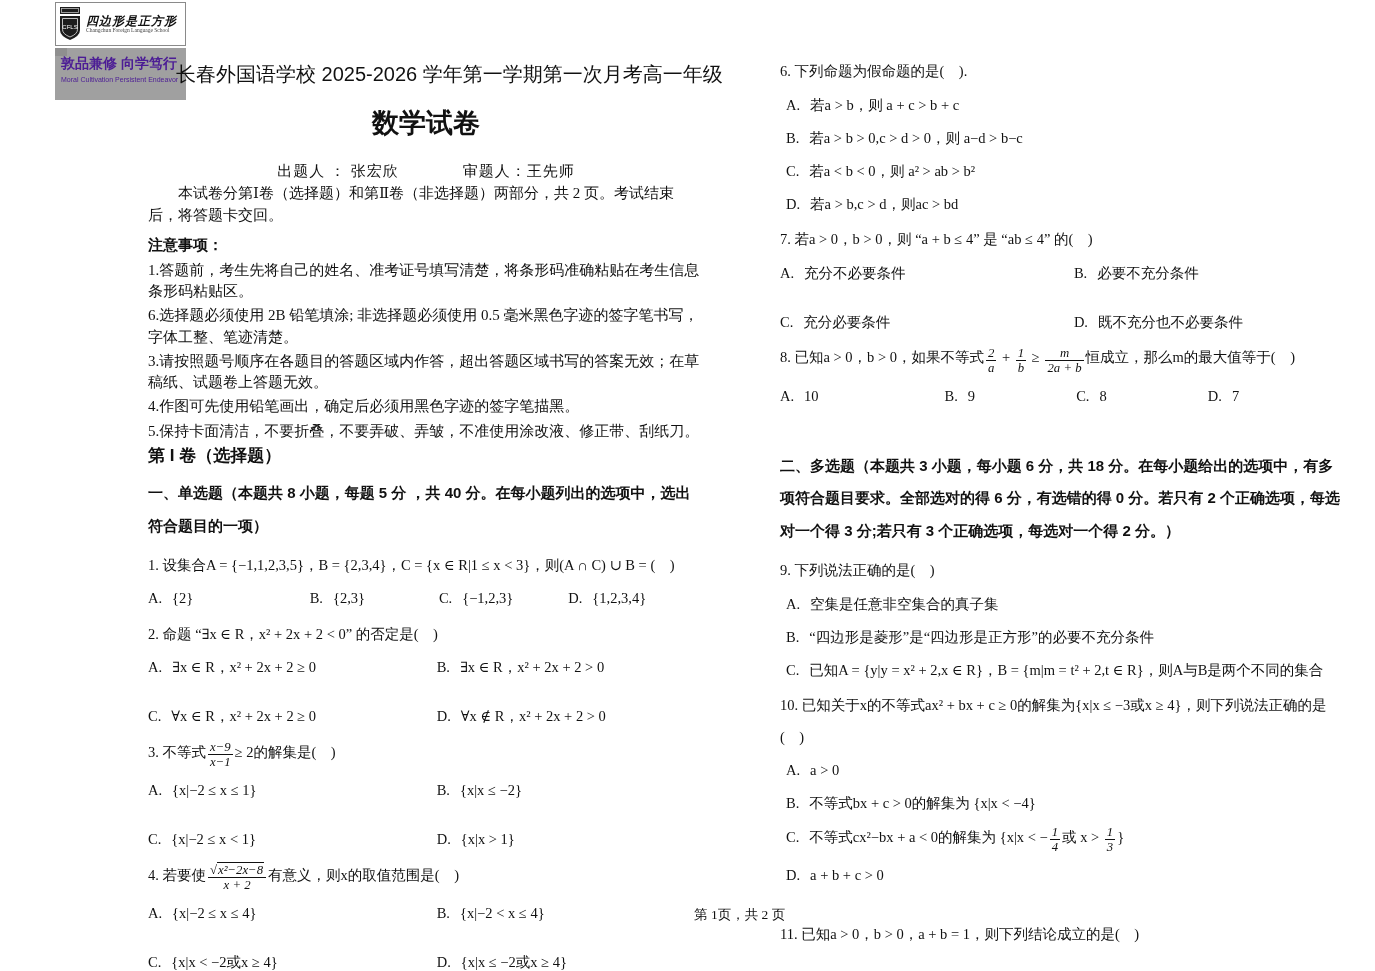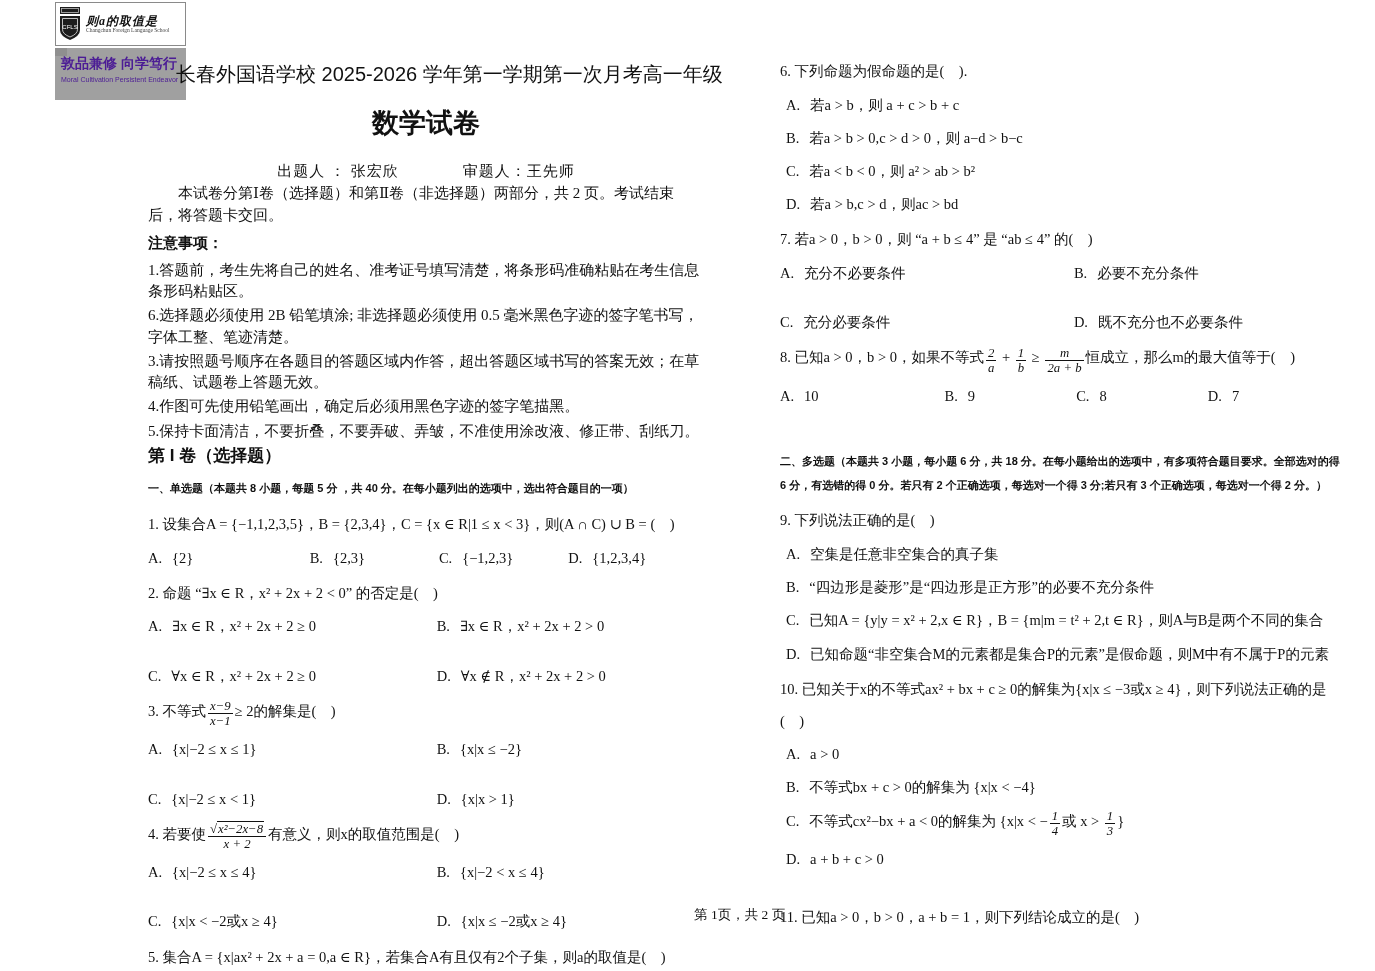--- a/index.html
+++ b/index.html
@@ -18,25 +18,25 @@
   .motto-en{font-size:7px;margin-top:3px;white-space:nowrap;font-family:"Liberation Sans",sans-serif;}
   
   .col{position:absolute;top:50px;font-size:14.5px;line-height:1.6;}
   #col-left{left:148px;width:556px;}
   #col-right{left:780px;width:566px;top:48px;}
   
   .exam-title{font-family:"Liberation Sans","DejaVu Sans",sans-serif;font-size:20px;text-align:center;white-space:nowrap;margin:8px 0 0 28px;}
   .paper-title{font-family:"Liberation Sans","DejaVu Sans",sans-serif;font-size:27px;font-weight:bold;text-align:center;margin-top:12px;}
   .setters{font-size:15px;text-align:center;margin-top:14px;letter-spacing:1px;}
   .intro{font-size:15px;margin-top:0;text-indent:2em;line-height:1.45;}
-  .notice-title{font-size:15px;font-weight:bold;font-family:Liberation Mono, monospace;margin-top:6px;}
+  .notice-title{font-size:15px;font-weight:bold;font-family:Liberation Sans, sans-serif;margin-top:6px;}
   .notice{font-size:15px;line-height:1.42;margin-top:3px;}
   .part1{font-family:"Liberation Sans",sans-serif;font-size:17px;font-weight:bold;margin-top:0;}
   
-  .section-head{font-family:"Liberation Sans","DejaVu Sans",sans-serif;font-weight:bold;font-size:11px;line-height:2.15;margin-top:8px;}
+  .section-head{font-family:"Liberation Sans","DejaVu Sans",sans-serif;font-weight:bold;font-size:15px;line-height:2.15;margin-top:8px;}
   .question{margin-top:11px;}
   .stem{line-height:1.7;}
   .stem2{margin-top:8px;}
   .opts{margin-top:10px;}
   .row4{display:grid;grid-template-columns:1.25fr 1fr 1fr 1.05fr;}
   .row2{display:grid;grid-template-columns:1.08fr 1fr;row-gap:26px;}
   .stack .opt{margin-top:10px;margin-left:6px;}
   .opt{line-height:1.6;}
   .optlab{margin-right:10px;}
   
@@ -55,21 +55,21 @@
   <div id="logo">
     <div class="top">
       <svg class="crest" viewBox="0 0 24 36">
         <rect x="2" y="1" width="20" height="7" fill="#1d1d1d"></rect>
         <rect x="3.5" y="2.5" width="17" height="4" fill="none" stroke="#bbb" stroke-width="0.8"></rect>
         <path d="M2 10 h20 v14 q0 6 -10 10 q-10 -4 -10 -10 z" fill="#1d1d1d"></path>
         <path d="M4.5 12.5 h15 v11 q0 4.5 -7.5 7.5 q-7.5 -3 -7.5 -7.5 z" fill="none" stroke="#cfcfcf" stroke-width="0.9"></path>
         <text x="12" y="23" font-size="6" fill="#fff" text-anchor="middle" font-family="Liberation Sans, sans-serif">CFLS</text>
       </svg>
       <div class="names">
-        <div class="cn-name">则a的取值是</div>
+        <div class="cn-name">四边形是正方形</div>
         <div class="en-name">Changchun Foreign Language School</div>
       </div>
     </div>
     <div class="notch"></div>
     <div class="banner">
       <div class="motto-cn">敦品兼修  向学笃行</div>
       <div class="motto-en">Moral Cultivation  Persistent Endeavor</div>
     </div>
   </div>
 
@@ -158,21 +158,20 @@
             <div class="opt"><span class="optlab">D.</span><span>7</span></div>
           </div>
         </div>
         <div class="section-head">二、多选题（本题共 3 小题，每小题 6 分，共 18 分。在每小题给出的选项中，有多项符合题目要求。全部选对的得 6 分，有选错的得 0 分。若只有 2 个正确选项，每选对一个得 3 分;若只有 3 个正确选项，每选对一个得 2 分。）</div>
         <div class="question">
           <div class="stem">9. 下列说法正确的是(　)</div>
           <div class="opts stack">
             <div class="opt"><span class="optlab">A.</span><span>空集是任意非空集合的真子集</span></div>
             <div class="opt"><span class="optlab">B.</span><span>“四边形是菱形”是“四边形是正方形”的必要不充分条件</span></div>
             <div class="opt"><span class="optlab">C.</span><span>已知A = {y|y = x² + 2,x ∈ R}，B = {m|m = t² + 2,t ∈ R}，则A与B是两个不同的集合</span></div>
-            <div class="opt"><span class="optlab">D.</span><span>已知命题“非空集合M的元素都是集合P的元素”是假命题，则M中有不属于P的元素</span></div>
           </div>
         </div>
         <div class="question" style="margin-bottom: 34px;">
           <div class="stem">10. 已知关于x的不等式ax² + bx + c ≥ 0的解集为{x|x ≤ −3或x ≥ 4}，则下列说法正确的是</div>
           <div class="stem2">(　)</div>
           <div class="opts stack">
             <div class="opt"><span class="optlab">A.</span><span>a &gt; 0</span></div>
             <div class="opt"><span class="optlab">B.</span><span>不等式bx + c &gt; 0的解集为 {x|x &lt; −4}</span></div>
             <div class="opt"><span class="optlab">C.</span><span>不等式cx²−bx + a &lt; 0的解集为 {x|x &lt; −<span class="frac"><span class="num">1</span><span class="den">4</span></span>或 x &gt; <span class="frac"><span class="num">1</span><span class="den">3</span></span>}</span></div>
             <div class="opt"><span class="optlab">D.</span><span>a + b + c &gt; 0</span></div>

